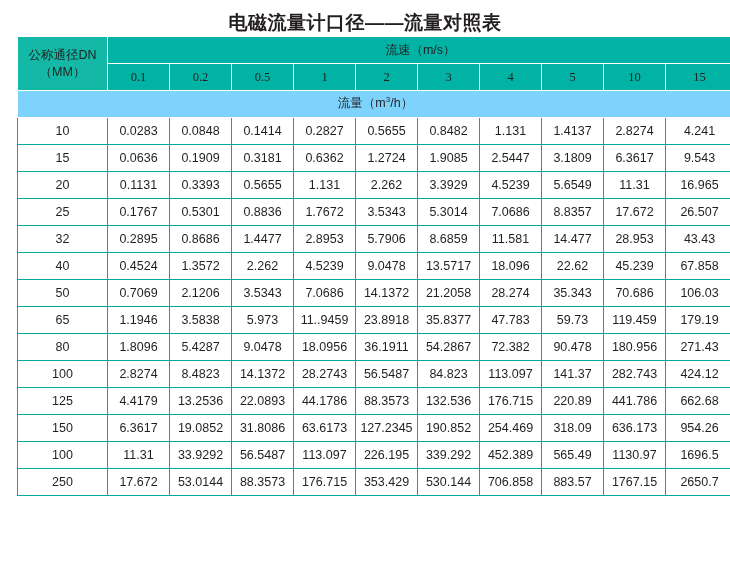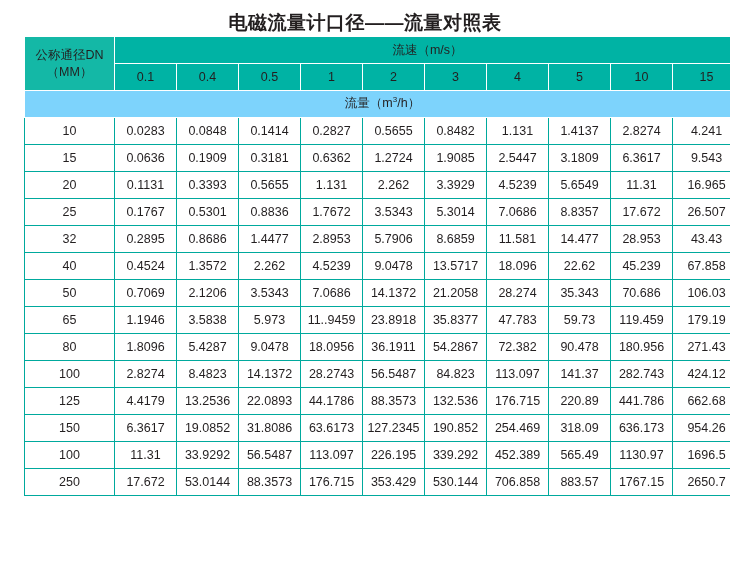--- a/index.html
+++ b/index.html
@@ -10,21 +10,21 @@
     width: 730px;
     height: 588px;
     background: #ffffff;
     font-family: "Liberation Sans", sans-serif;
     color: #231f20;
     overflow: hidden;
   }
   .page {
     width: 730px;
     box-sizing: border-box;
-    padding: 0 24px;
+    padding: 0 17px;
   }
   .title {
     text-align: center;
     font-size: 19px;
     font-weight: bold;
     color: #231f20;
     letter-spacing: 0.5px;
     margin-top: 10px;
     margin-bottom: 0;
   }
@@ -63,20 +63,21 @@
     color: #ffffff;
     font-size: 13.5px;
     border-color: #ffffff !important;
   }
   .hdr-sub {
     background: #00b3a4;
     color: #ffffff;
     font-size: 13px;
     font-weight: bold;
     border-color: #ffffff !important;
+    font-family: Liberation Serif, serif;
   }
   .hdr-flow {
     background: #7dd3fc;
     color: #ffffff;
     font-size: 13.5px;
     border-color: #ffffff !important;
   }
   td.dncell {
     font-size: 12.5px;
   }
@@ -112,21 +113,21 @@
     <thead>
       <tr>
         <th class="hdr-dn" rowspan="2">
           <div>公称通径DN</div>
           <div>（MM）</div>
         </th>
         <th class="hdr-speed" colspan="10">流速（m/s）</th>
       </tr>
       <tr>
         <th class="hdr-sub">0.1</th>
-        <th class="hdr-sub">0.4</th>
+        <th class="hdr-sub">0.2</th>
         <th class="hdr-sub">0.5</th>
         <th class="hdr-sub">1</th>
         <th class="hdr-sub">2</th>
         <th class="hdr-sub">3</th>
         <th class="hdr-sub">4</th>
         <th class="hdr-sub">5</th>
         <th class="hdr-sub">10</th>
         <th class="hdr-sub">15</th>
       </tr>
       <tr>

